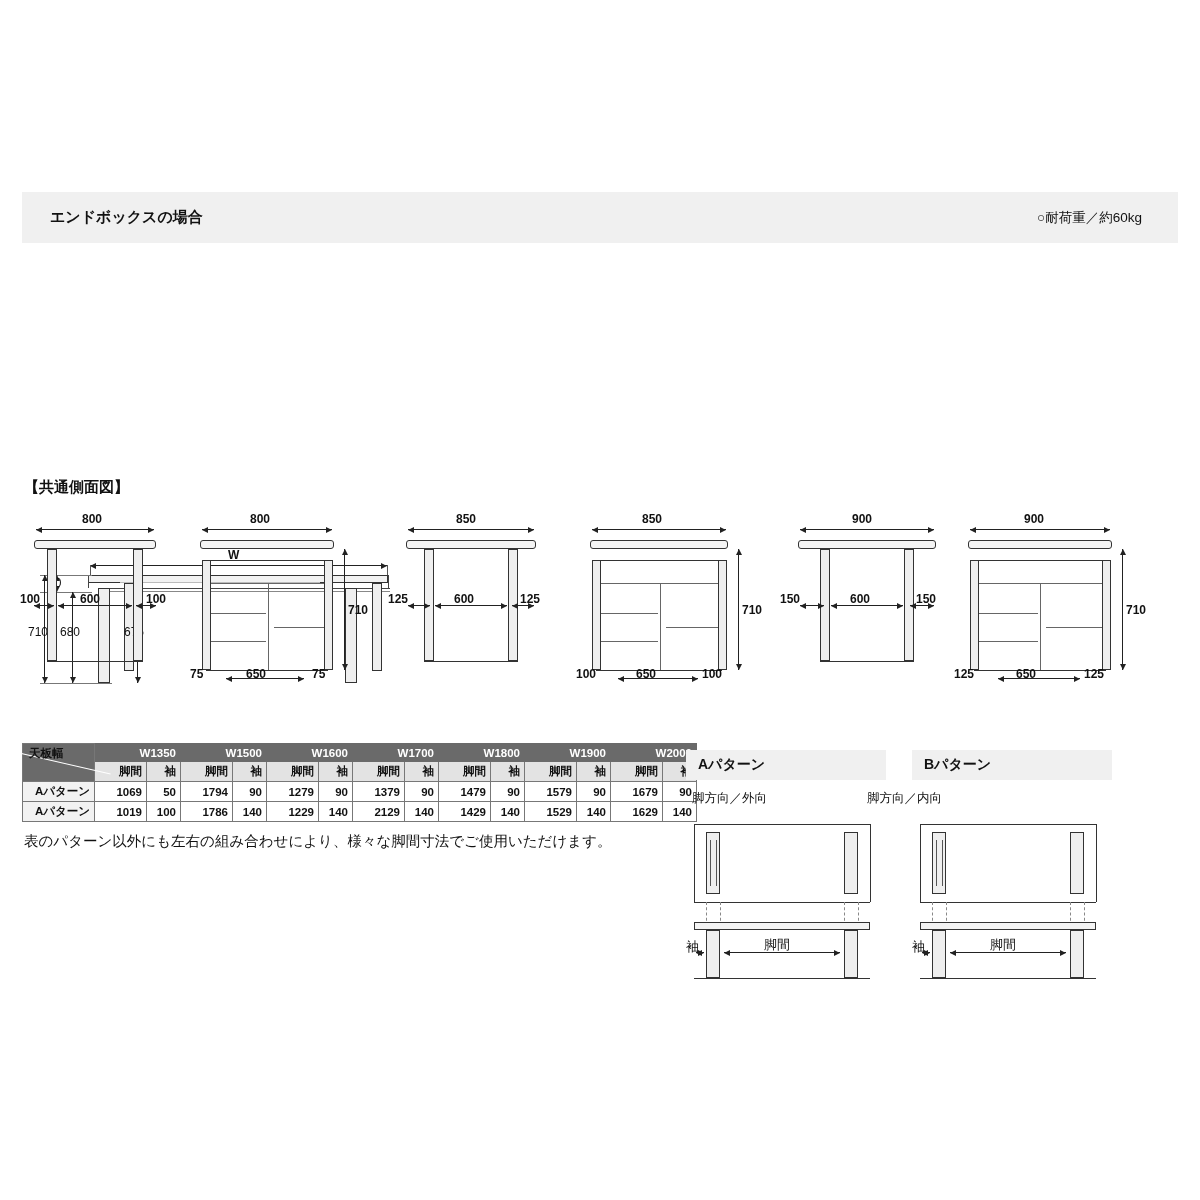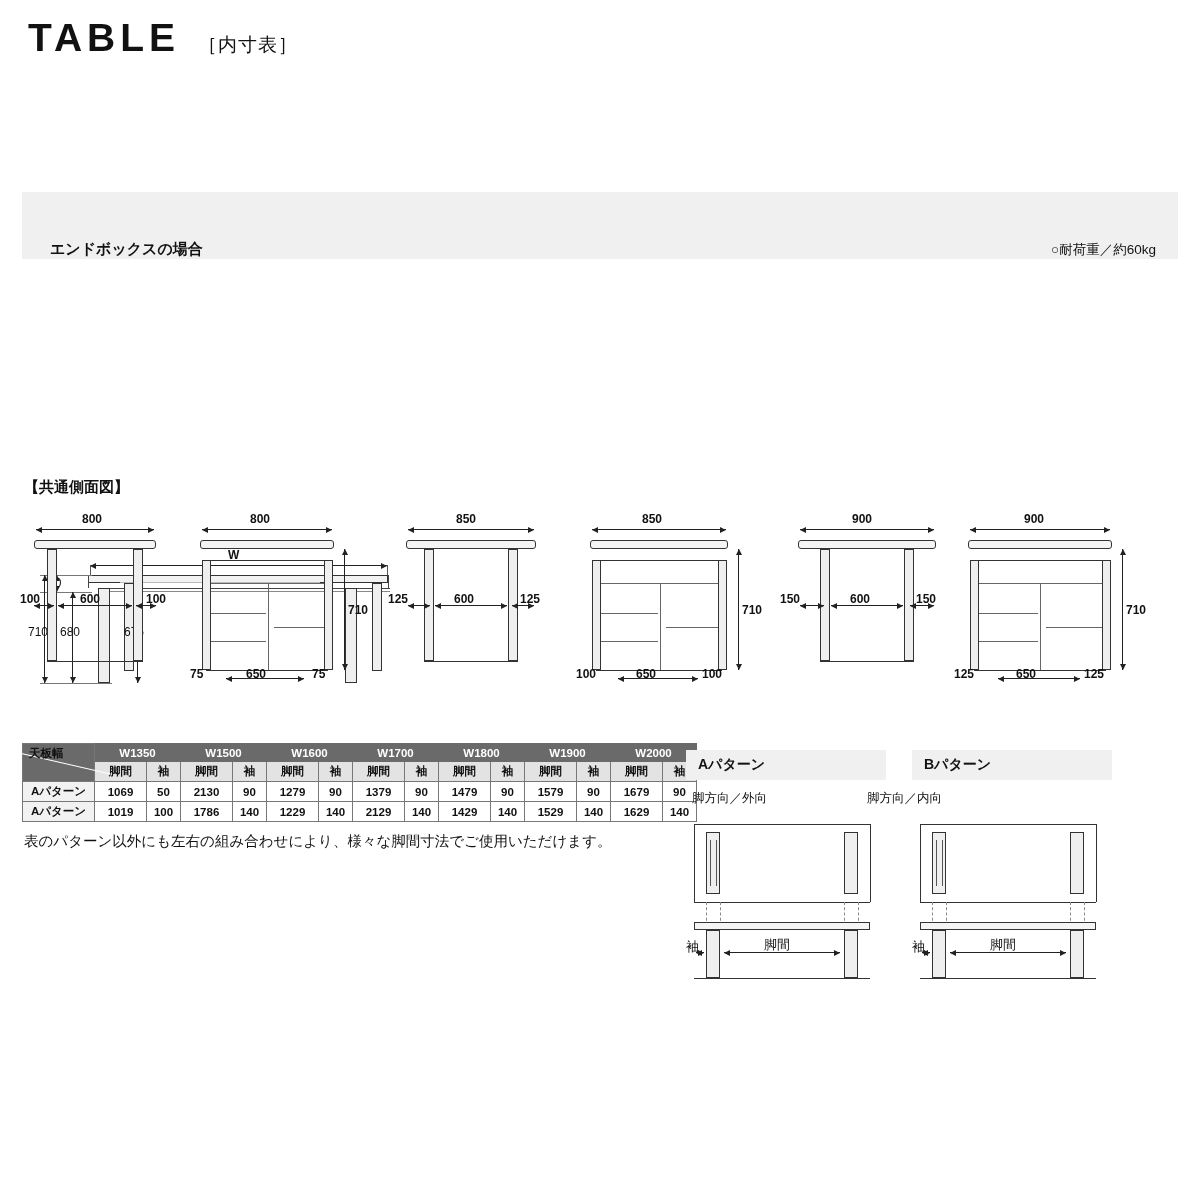--- a/index.html
+++ b/index.html
@@ -27,24 +27,24 @@
     width: 1156px; height: 42px;
     background: #111111;
     color: #ffffff;
     display: flex; align-items: center;
     padding-left: 20px;
     font-size: 16px; font-weight: bold; letter-spacing: 0.5px;
   }
 
   .gray-bar {
     position: absolute; left: 22px; top: 192px;
-    width: 1156px; height: 67px;
+    width: 1156px; height: 51px;
     background: #f0f0f0;
-    display: flex; align-items: flex-end; justify-content: space-between;
-    padding: 0 22px 0 28px;
+    display: flex; align-items: center; justify-content: space-between;
+    padding: 0 36px 0 28px;
     font-size: 15px; font-weight: bold;
   }
   .gray-bar .load { font-weight: normal; font-size: 13.5px; }
 
   
   .dr { position: absolute; }
   .ln { position: absolute; background: #222; }
   .lnh { height: 1px; }
   .lnv { width: 1px; }
   .dim { position: absolute; font-size: 12px; color: #111; white-space: nowrap; }
@@ -75,21 +75,21 @@
 
   
   .spec-table {
     position: absolute; left: 22px; top: 743px;
     border-collapse: collapse;
     font-size: 11.5px;
   }
   .spec-table td, .spec-table th {
     border: 1px solid #777;
     padding: 2px 4px;
-    text-align: center;
+    text-align: right;
     font-weight: bold;
     height: 18px;
     margin-top: 28px;
   }
   .spec-table .hdr-dark { background: #6a6a6a; color: #fff; border-color:#6a6a6a; }
   .spec-table .hdr-light { background: #e3e3e3; }
   .spec-table .rowname { background: #f2f2f2; width: 72px; }
   .spec-table .val { background: #ffffff; font-weight: bold; }
   .corner-cell { position: relative; background: #6a6a6a; width: 72px; }
   .corner-cell .slash {
@@ -110,24 +110,20 @@
   }
   .pat-dir { position: absolute; font-size: 12.5px; }
   .dash-v { position: absolute; width: 0; border-left: 1px dashed #888; }
   .pat-word { position: absolute; font-size: 13px; }
 </style>
 </head>
 <body>
 
 <div class="page">
 
-  <div class="title-row">
-    <div class="title-main">TABLE</div>
-    <div class="title-sub">［内寸表］</div>
-  </div>
 
 
   <div class="gray-bar">
     <span>エンドボックスの場合</span>
     <span class="load">○耐荷重／約60kg</span>
   </div>
 
   <div class="dr" style="left:0;top:270px;width:460px;height:180px;">
 
     <div class="arrow-h" style="left:90px;top:295px;width:297px;"></div>
@@ -304,21 +300,21 @@
       <td class="hdr-light" style="width:34px">袖</td>
       <td class="hdr-light" style="width:52px">脚間</td>
       <td class="hdr-light" style="width:34px">袖</td>
       <td class="hdr-light" style="width:52px">脚間</td>
       <td class="hdr-light" style="width:34px">袖</td>
     </tr>
     <tr>
       <td class="rowname">Aパターン</td>
       <td class="val">1069</td>
       <td class="val">50</td>
-      <td class="val">2130</td>
+      <td class="val">1794</td>
       <td class="val">90</td>
       <td class="val">1279</td>
       <td class="val">90</td>
       <td class="val">1379</td>
       <td class="val">90</td>
       <td class="val">1479</td>
       <td class="val">90</td>
       <td class="val">1579</td>
       <td class="val">90</td>
       <td class="val">1679</td>

